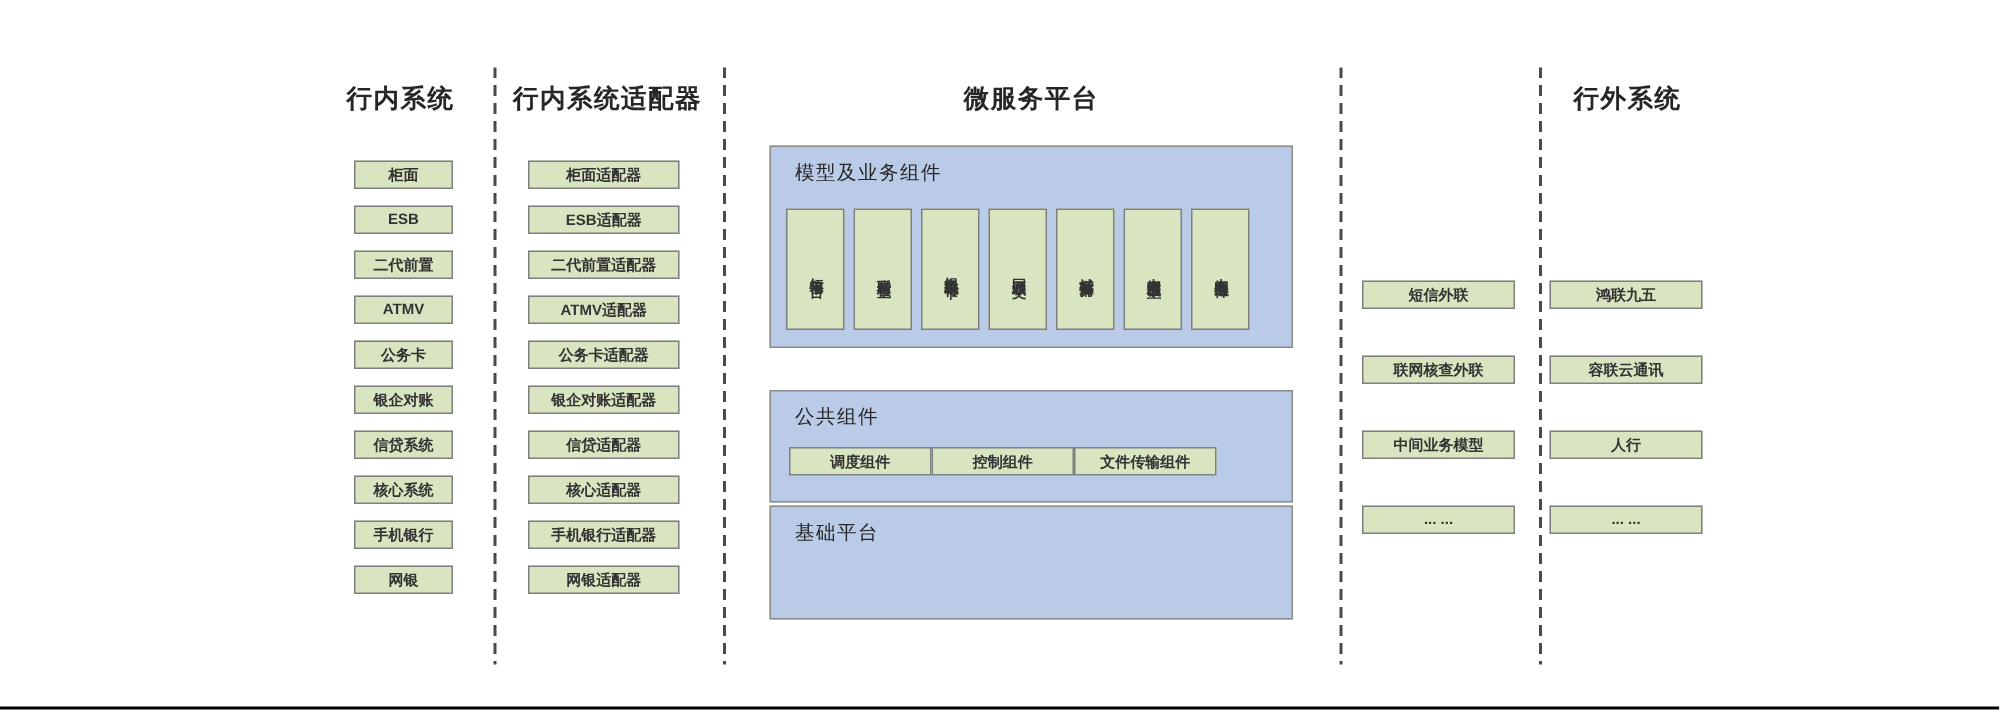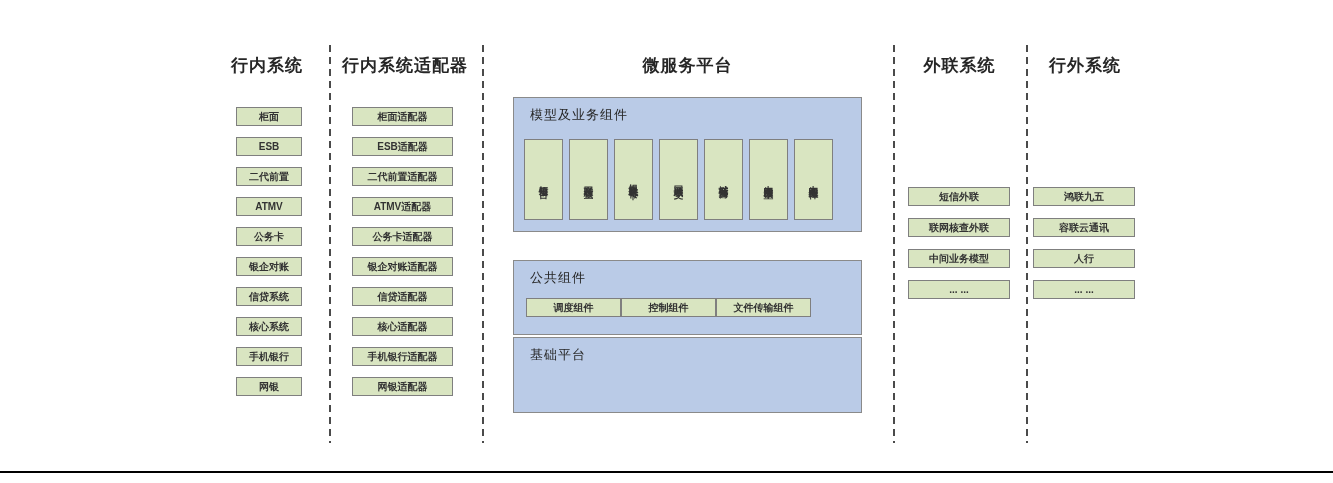--- a/index.html
+++ b/index.html
@@ -11,21 +11,21 @@
     position:absolute; top:45px; height:398px; width:1.5px;
     background:repeating-linear-gradient(to bottom, var(--divider,#4a4a4a) 0 7px, transparent 7px 12px);
   }
   .col-header {
     position:absolute; top:54px; text-align:center;
     font-size:17px; font-weight:bold; color:var(--text,#262626); letter-spacing:1px;
     white-space:nowrap;
   }
   .boxcol { position:absolute; display:flex; flex-direction:column; }
   .boxcol.inner { gap:11px; }
-  .boxcol.outer { gap:12px; }
+  .boxcol.outer { gap:31px; }
   .gbox {
     height:19px; box-sizing:border-box;
     background:var(--box-fill,#d9e5c1); border:1px solid var(--box-border,#7f7f7f);
     display:flex; align-items:center; justify-content:center;
     font-size:10px; font-weight:bold; color:var(--box-text,#333333);
     white-space:nowrap;
   }
   .panel {
     position:absolute; left:513px; width:349px; box-sizing:border-box;
     background:var(--panel-fill,#bacbe7); border:1px solid var(--panel-border,#8a8a8a);
@@ -57,21 +57,20 @@
 <div class="canvas">
 
   <div class="divider" style="left:329px"></div>
   <div class="divider" style="left:482px"></div>
   <div class="divider" style="left:893px"></div>
   <div class="divider" style="left:1026px"></div>
 
   <div class="col-header" style="left:207px;width:120px">行内系统</div>
   <div class="col-header" style="left:330px;width:150px">行内系统适配器</div>
   <div class="col-header" style="left:482px;width:411px">微服务平台</div>
-  <div class="col-header" style="left:893px;width:133px">外联系统</div>
   <div class="col-header" style="left:1026px;width:118px">行外系统</div>
 
   <div class="boxcol inner" style="left:352px;top:107px;width:101px">
       <div class="gbox">柜面适配器</div>
       <div class="gbox">ESB适配器</div>
       <div class="gbox">二代前置适配器</div>
       <div class="gbox">ATMV适配器</div>
       <div class="gbox">公务卡适配器</div>
       <div class="gbox">银企对账适配器</div>
       <div class="gbox">信贷适配器</div>

